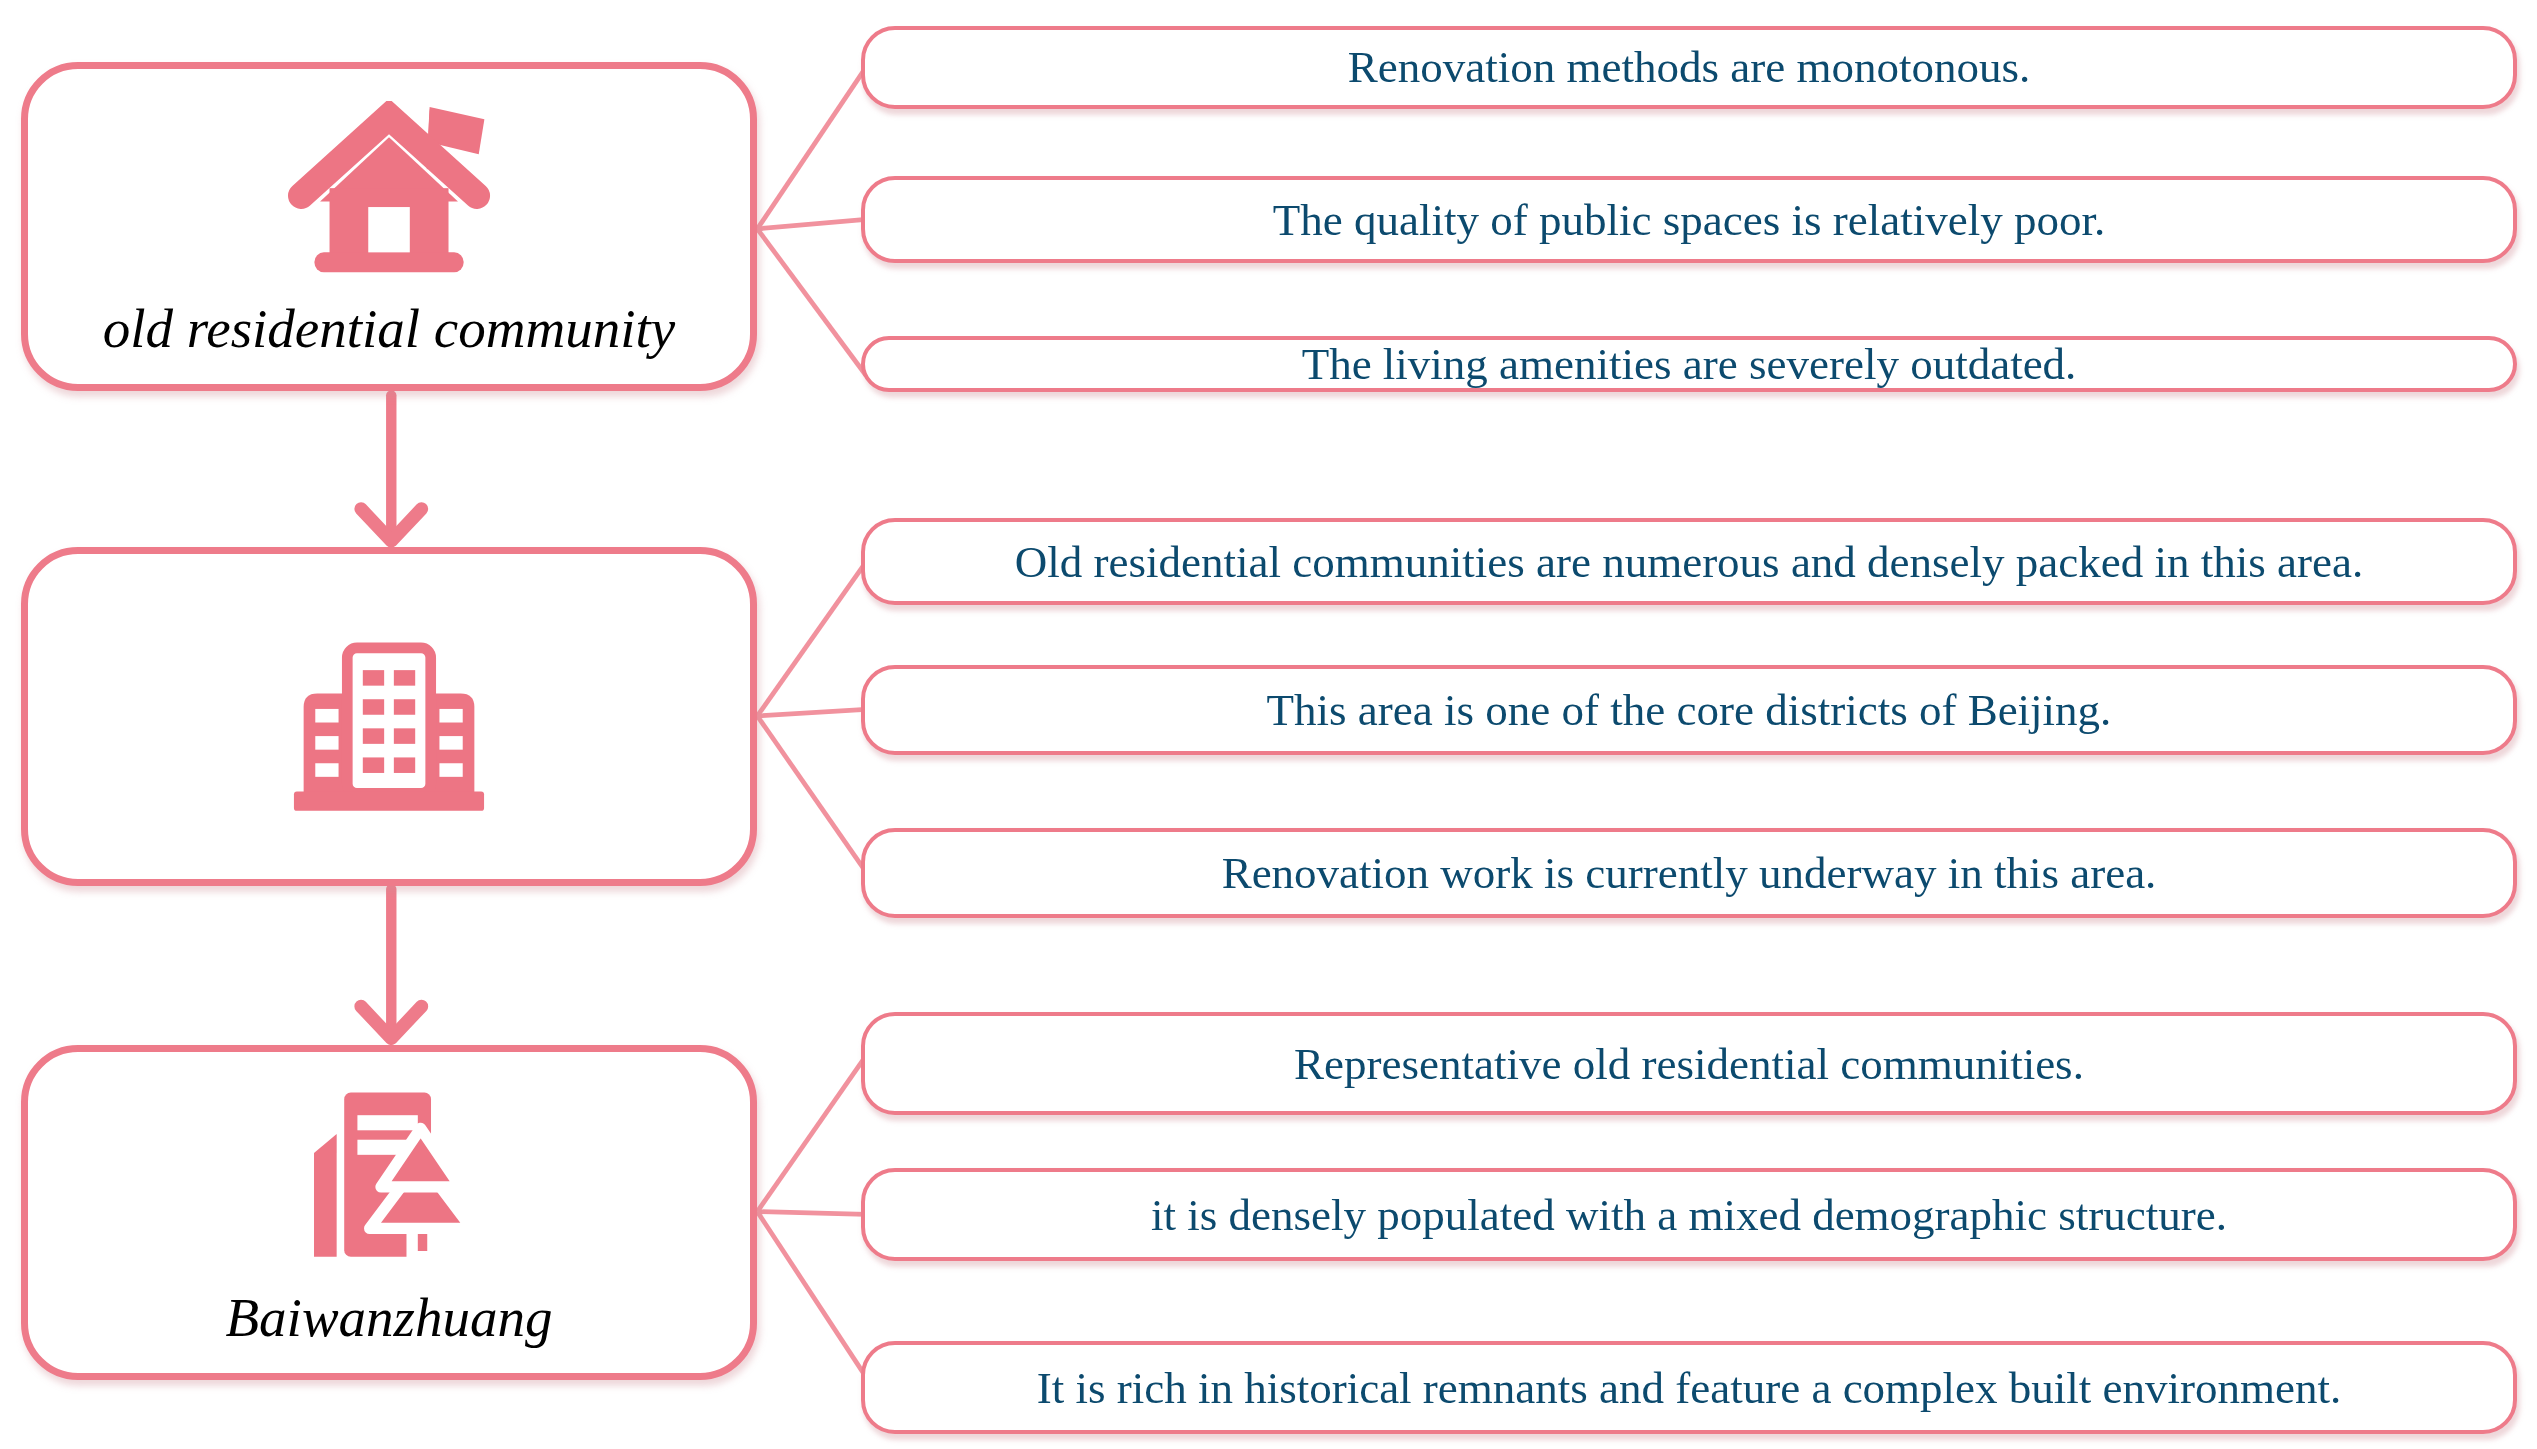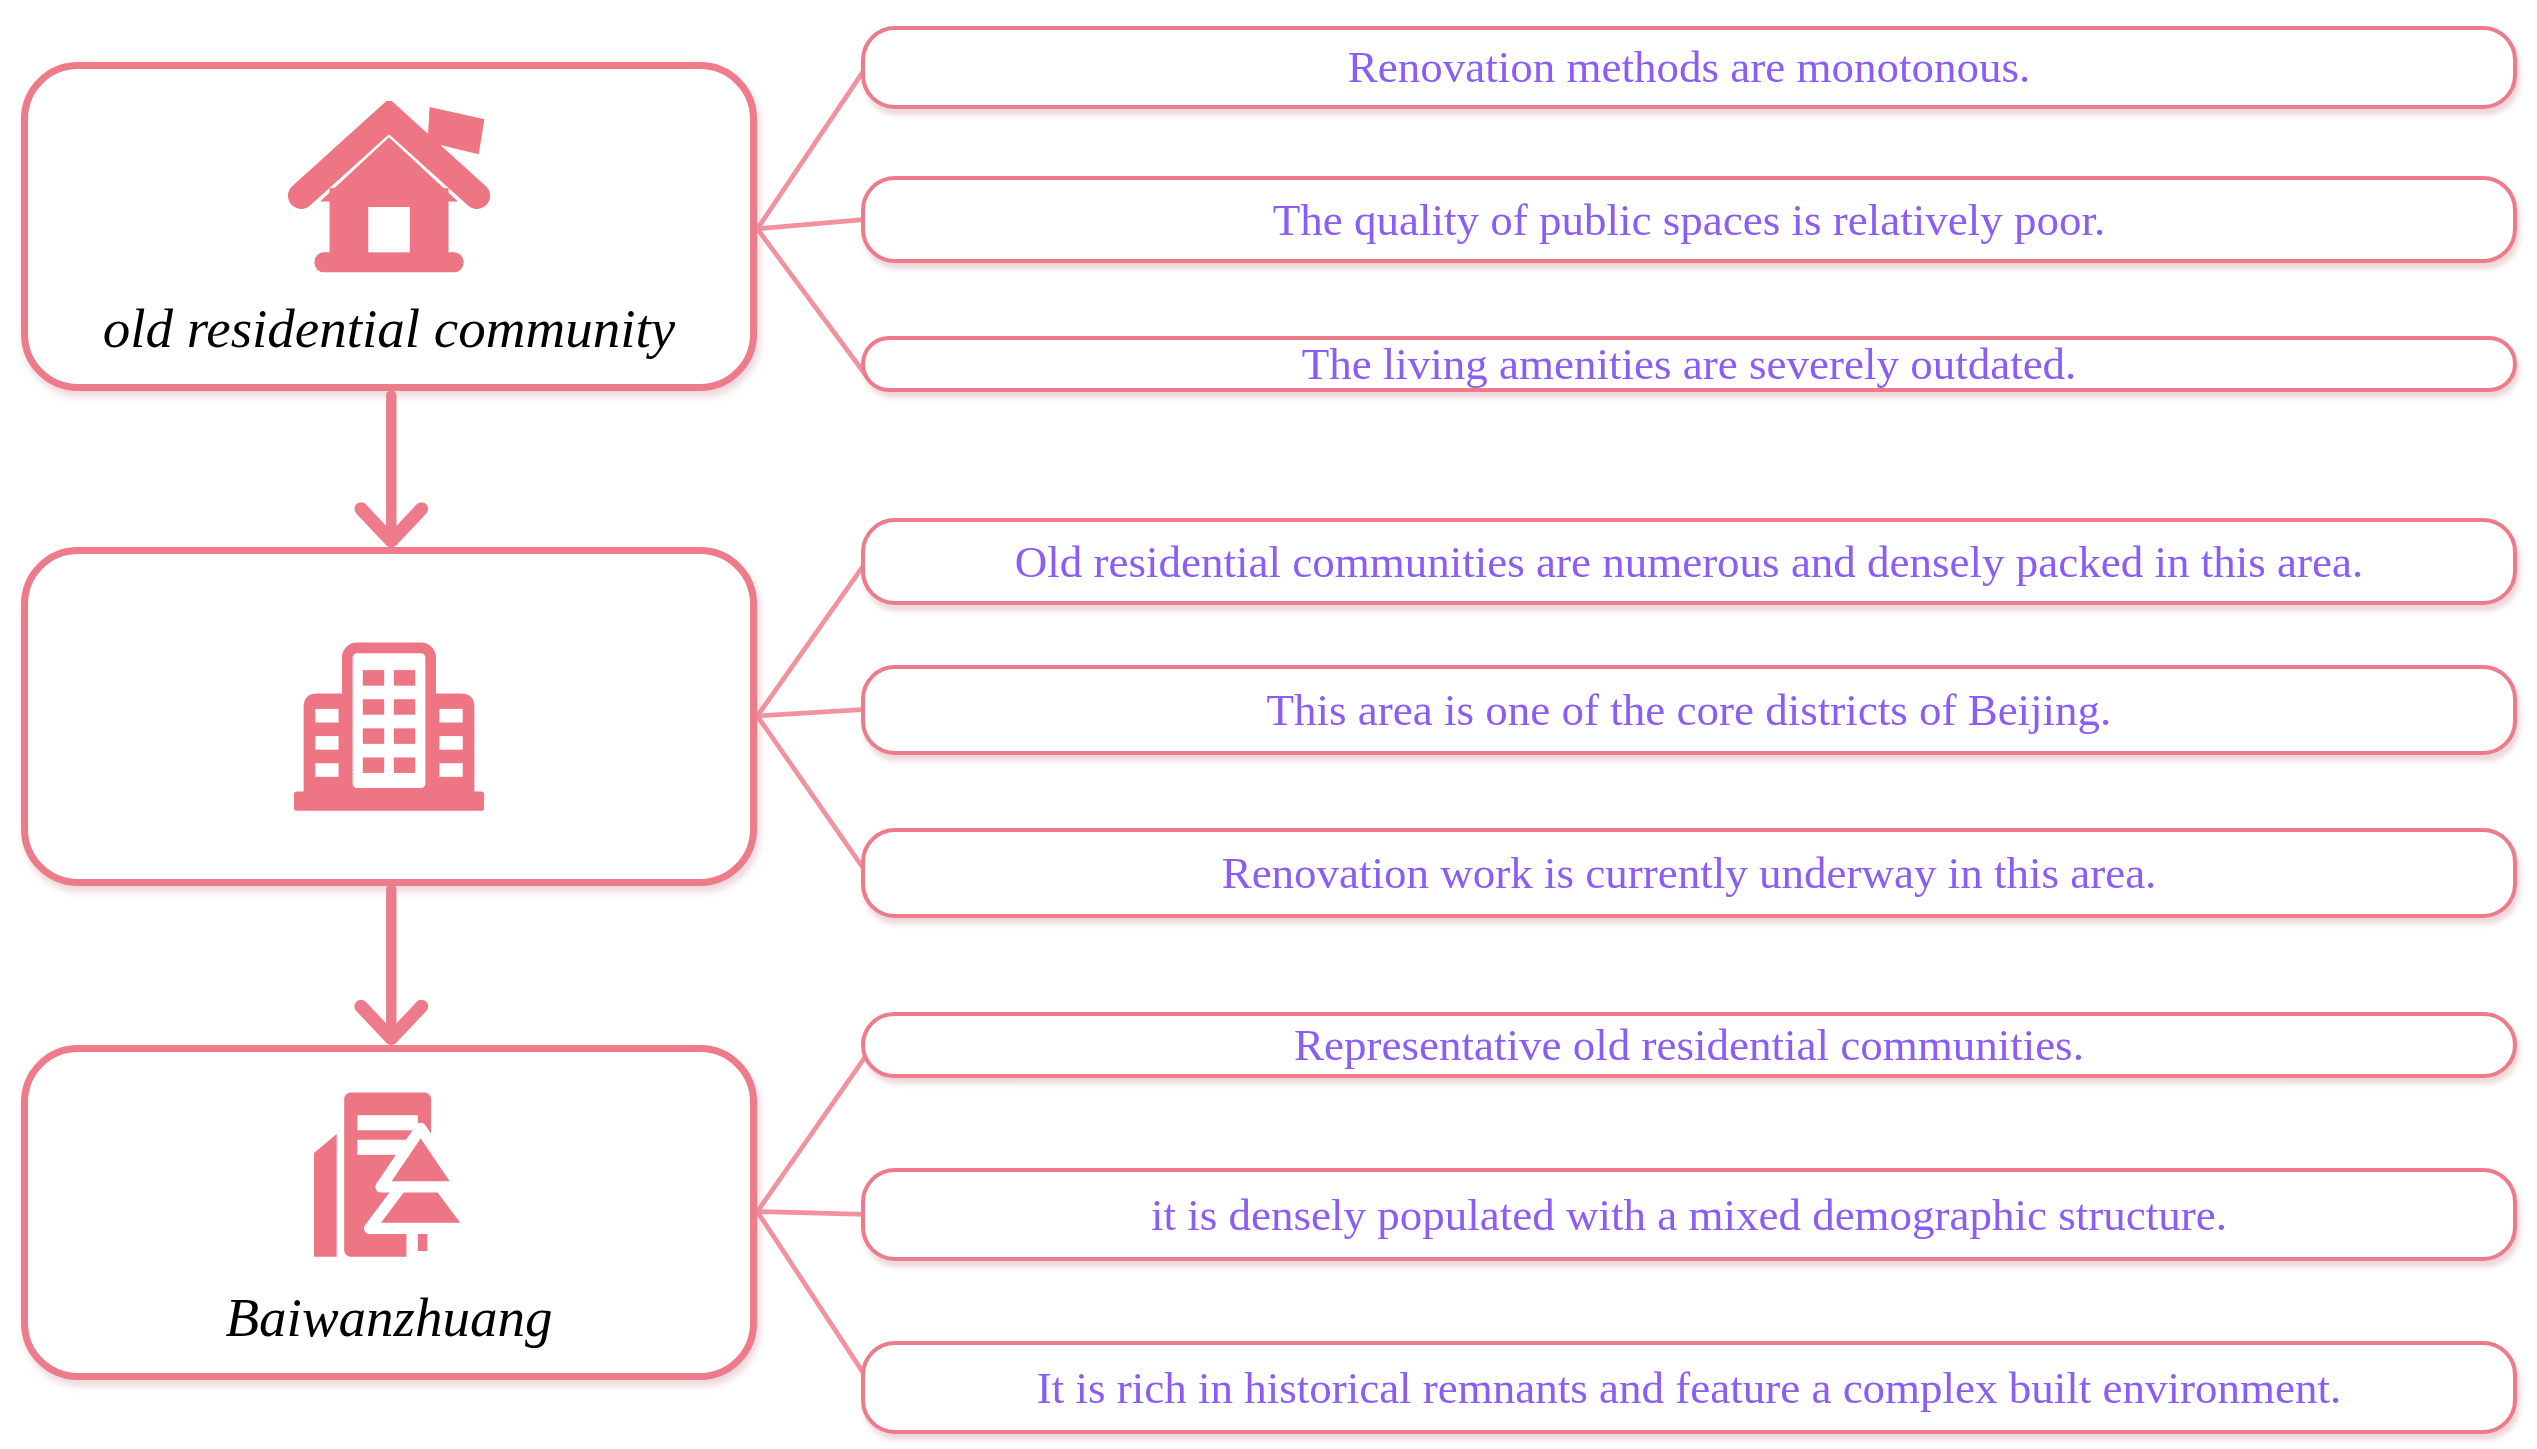--- a/index.html
+++ b/index.html
@@ -35,21 +35,21 @@
   }
   .note{
     position:absolute;left:861px;width:1656px;
     box-sizing:border-box;
     background:#fff;
     border:4.7px solid #ee7b8a;
     border-radius:34px;
     box-shadow:2.8px 5.7px 5.7px rgba(205,140,150,0.35);
     display:flex;align-items:center;justify-content:center;
     text-align:center;
-    font-size:45px;color:#8b5cf6;
+    font-size:45px;color:#0c4a6e;
     padding:0 21px;
     z-index:1;
   }
 </style>
 </head>
 <body>
 
 <div class="canvas">
 
   <svg class="overlay" viewBox="0 0 2682 1532" aria-hidden="true">
@@ -155,21 +155,21 @@
         <g stroke="#ffffff" stroke-width="12" stroke-linejoin="round" fill="#ed7584">
           <path d="M124 148 L124 182 L146 182 L146 148 Z"></path>
           <path d="M133 80 L187 152 L79 152 Z"></path>
           <path d="M133 46 L175 108 L91 108 Z"></path>
         </g>
       </svg>
     </div>
     <div class="label">Baiwanzhuang</div>
   </div>
 
-  <div class="note" style="top:1012px;height:66px;align-items:center;">
+  <div class="note" style="top:1012px;height:103px;align-items:center;">
     <span>Representative old residential communities.</span>
   </div>
   <div class="note" style="top:1168px;height:93px;">
     <span>it is densely populated with a mixed demographic structure.</span>
   </div>
   <div class="note" style="top:1331px;height:93px;margin-top:10px;">
     <span>It is rich in historical remnants and feature a complex built environment.</span>
   </div>
 
 </div>

